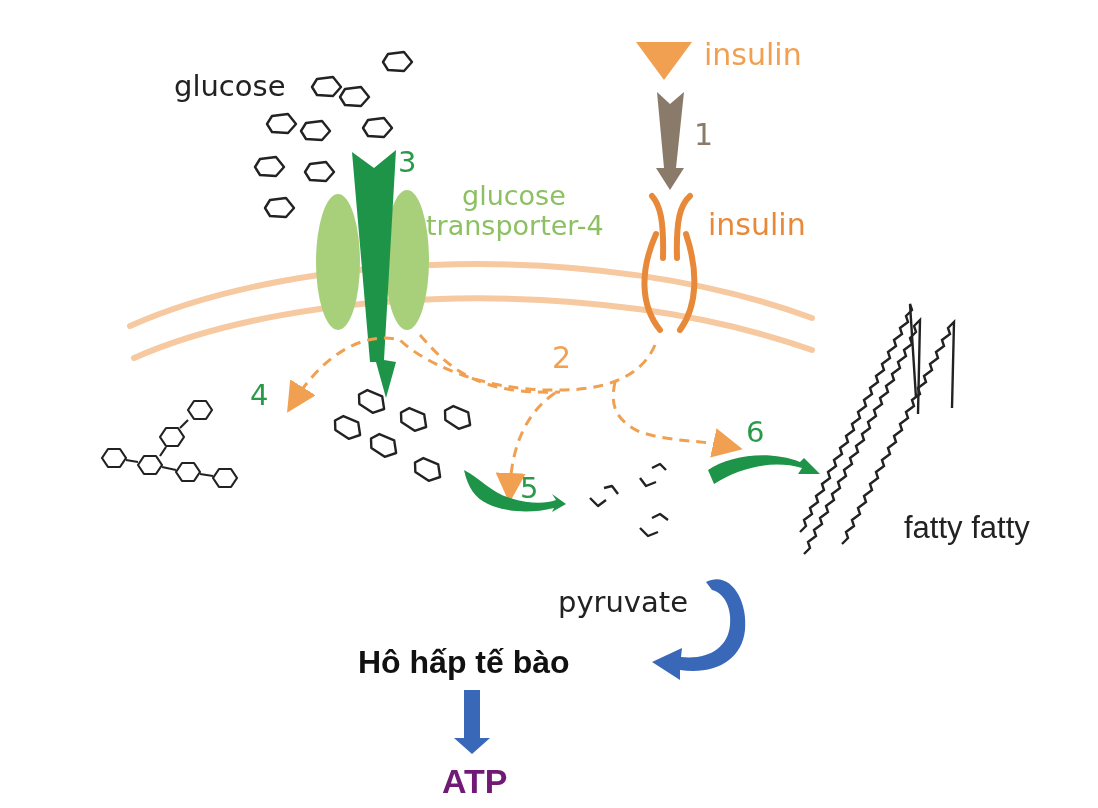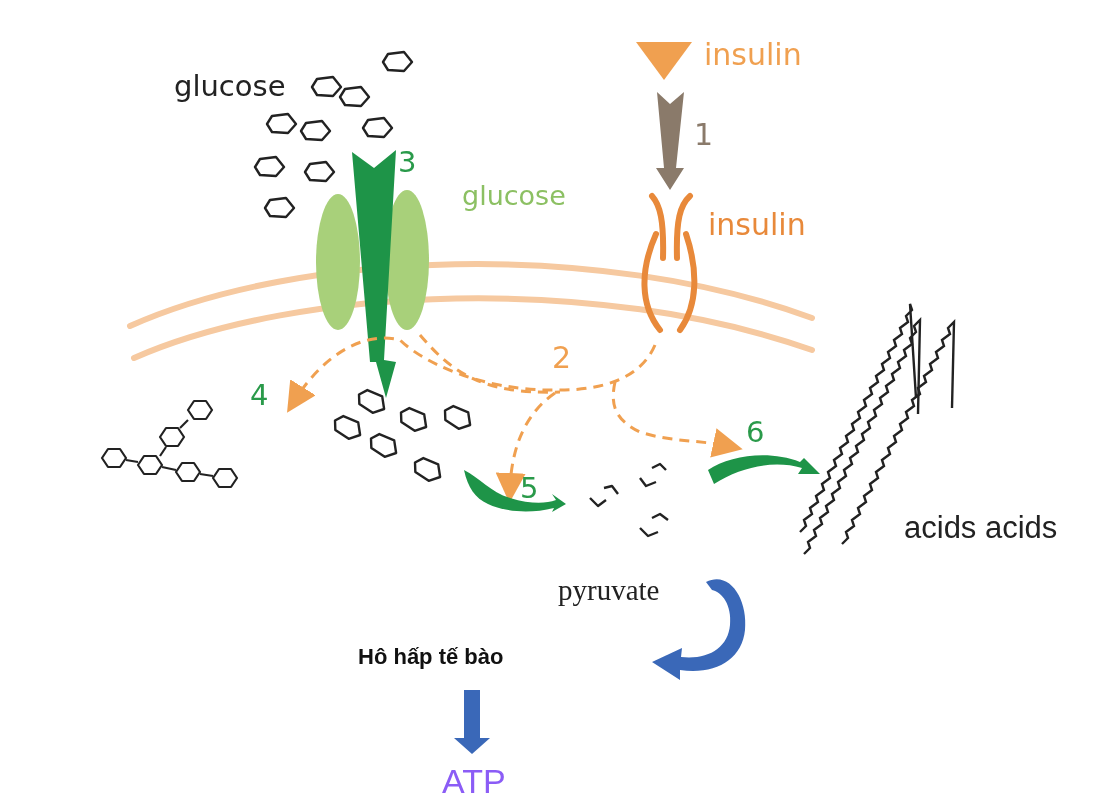--- a/index.html
+++ b/index.html
@@ -6,22 +6,22 @@
     #stage { position: relative; width: 1098px; height: 808px; overflow: hidden; background: #fff; }
     svg { position: absolute; left: 0; top: 0; }
     .lbl { position: absolute; white-space: nowrap; font-family: "DejaVu Sans", sans-serif; line-height: 1; }
     .dark { color: #222222; font-size: 29px; }
     .orange { color: #f0a050; font-size: 30px; }
     .orange-dark { color: #e8893a; font-size: 30px; }
     .green-light { color: #8cc063; font-size: 27px; }
     .green-num { color: #2a9a4a; font-size: 29px; }
     .brown-num { color: #8a7a6a; font-size: 30px; }
     .orange-num { color: #f0a050; font-size: 30px; }
-    .bold-black { font-family: "Liberation Sans", sans-serif; font-weight: bold; color: #111; font-size: 22px; }
-    .atp { font-family: "Liberation Sans", sans-serif; font-weight: normal; color: #8b5cf6; font-size: 34px; }
+    .bold-black { font-family: "Liberation Sans", sans-serif; font-weight: bold; color: #111; font-size: 32px; }
+    .atp { font-family: "Liberation Sans", sans-serif; font-weight: bold; color: #701a75; font-size: 34px; }
     .fa { font-family: "Liberation Sans", sans-serif; color: #222; font-size: 31px; }
   </style>
 </head>
 <body>
 
 <div id="stage">
   <svg width="1098" height="808" viewBox="0 0 1098 808">
     <defs>
       <marker id="dashHead" markerWidth="10" markerHeight="10" refX="5" refY="5" orient="auto">
         <path d="M0,0 L10,5 L0,10 z" fill="#f0a050"></path>
@@ -117,22 +117,23 @@
     <path d="M706,582 C730,570 748,600 745,630 C742,660 715,675 680,670 L680,680 L652,662 L682,648 L681,657 C708,660 728,648 730,625 C732,605 722,592 712,590 Z" fill="#3a68b8"></path>
 
     <path d="M464,690 L480,690 L480,738 L490,738 L472,754 L454,738 L464,738 Z" fill="#3a68b8"></path>
   </svg>
 
   <div class="lbl dark" style="left:174px; top:72px;">glucose</div>
   <div class="lbl orange" style="left:704px; top:40px;">insulin</div>
   <div class="lbl brown-num" style="left:694px; top:120px;">1</div>
   <div class="lbl green-num" style="left:398px; top:148px;">3</div>
   <div class="lbl green-light" style="left:462px; top:182px;">glucose</div>
+  <div class="lbl green-light" style="left:426px; top:212px;">transporter-4</div>
   <div class="lbl orange-dark" style="left:708px; top:210px;">insulin</div>
   <div class="lbl orange-num" style="left:552px; top:343px;">2</div>
   <div class="lbl green-num" style="left:250px; top:381px;">4</div>
   <div class="lbl green-num" style="left:520px; top:474px;">5</div>
   <div class="lbl green-num" style="left:746px; top:418px;">6</div>
-  <div class="lbl dark" style="left:558px; top:576px;font-family:Liberation Serif, serif;">pyruvate</div>
-  <div class="lbl fa" style="left:904px; top:512px;">acids acids</div>
+  <div class="lbl dark" style="left:558px; top:588px;">pyruvate</div>
+  <div class="lbl fa" style="left:904px; top:512px;">fatty fatty</div>
   <div class="lbl bold-black" style="left:358px; top:646px;">Hô hấp tế bào</div>
   <div class="lbl atp" style="left:442px; top:764px;">ATP</div>
 </div>
 
 </body></html>

